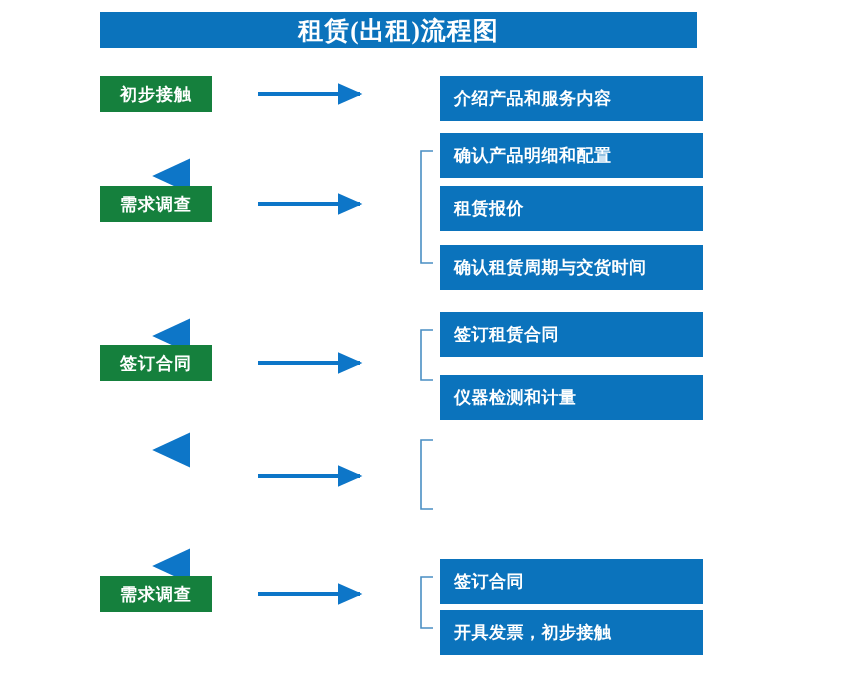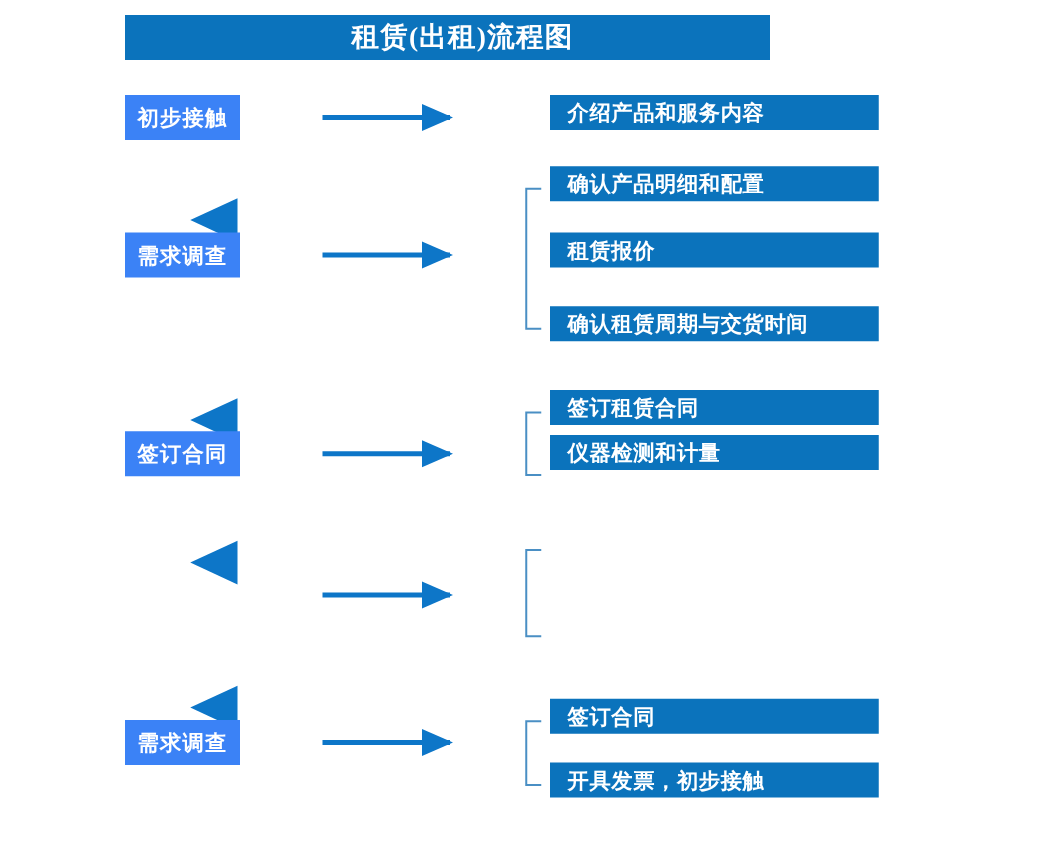--- a/index.html
+++ b/index.html
@@ -18,53 +18,52 @@
     position: absolute;
     left: 0; top: 0;
     width: 844px;
     height: 688px;
   }
   
   .title-bar {
     position: absolute;
     left: 100px;
     top: 12px;
-    width: 492px;
+    width: 597px;
     height: 36px;
     background: #0b73bc;
     color: #ffffff;
-    font-size: 22px;
+    font-size: 25px;
     font-weight: bold;
     display: flex;
     align-items: center;
     justify-content: center;
     letter-spacing: 1px;
-    padding-left: 24px;
   }
   
   .stage-box {
     position: absolute;
     left: 100px;
-    width: 92px;
+    width: 112px;
     height: 36px;
-    background: #3b82f6;
+    background: #15803d;
     color: #ffffff;
     font-size: 17px;
     font-weight: bold;
     display: flex;
     align-items: center;
     justify-content: center;
     letter-spacing: 1px;
   }
   
   .detail-box {
     position: absolute;
     left: 440px;
     width: 263px;
-    height: 28px;
+    height: 45px;
     background: #0b73bc;
     color: #ffffff;
     font-size: 17px;
     font-weight: bold;
     display: flex;
     align-items: center;
     padding-left: 14px;
     box-sizing: border-box;
     letter-spacing: 0.5px;
   }
@@ -127,19 +126,19 @@
   <div class="stage-box" style="top:345px">签订合同</div>
   <div class="stage-box" style="top:576px">需求调查</div>
 
   <div class="detail-box" style="top:76px">介绍产品和服务内容</div>
 
   <div class="detail-box" style="top:133px">确认产品明细和配置</div>
   <div class="detail-box" style="top:186px">租赁报价</div>
   <div class="detail-box" style="top:245px">确认租赁周期与交货时间</div>
 
   <div class="detail-box" style="top:312px">签订租赁合同</div>
-  <div class="detail-box" style="top:348px">仪器检测和计量</div>
+  <div class="detail-box" style="top:375px">仪器检测和计量</div>
 
 
   <div class="detail-box" style="top:559px">签订合同</div>
   <div class="detail-box" style="top:610px">开具发票，初步接触</div>
 
 </div>
 
 </body></html>

